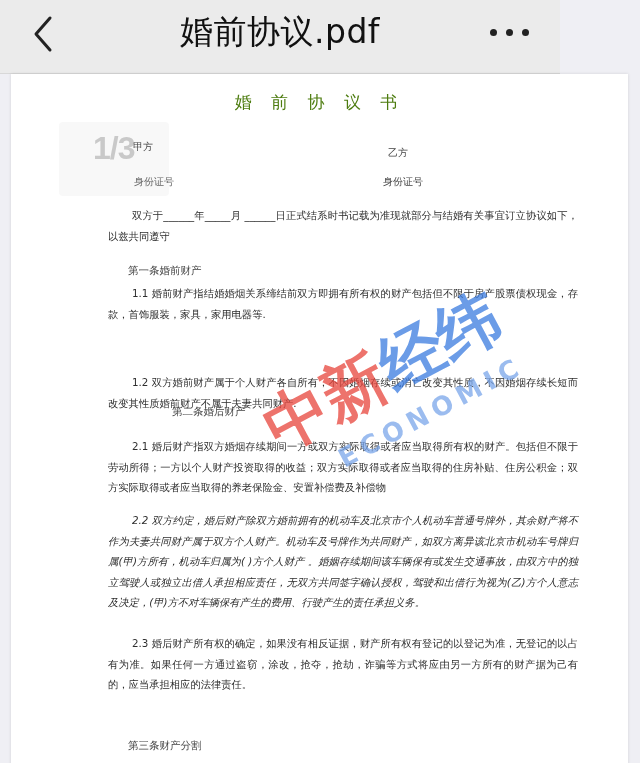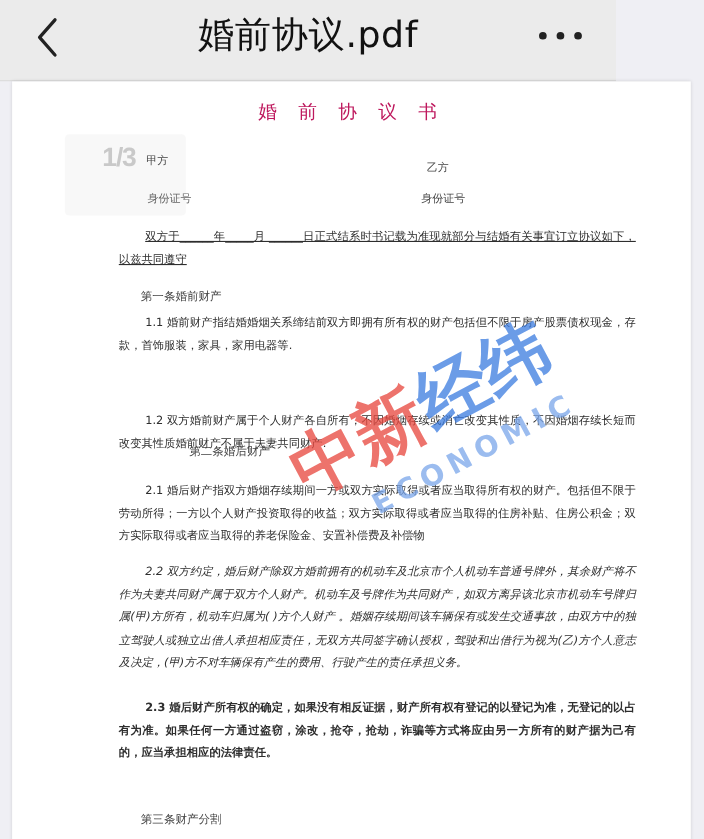--- a/index.html
+++ b/index.html
@@ -39,28 +39,28 @@
       background: #fff;
       box-shadow: 0 0 3px rgba(0,0,0,0.12);
     }
     .page-indicator {
       position: absolute; left: 48px; top: 48px; width: 110px; height: 74px;
       background: rgba(245,245,245,0.75);
       border-radius: 4px;
     }
     .page-indicator-text {
       position: absolute; left: 82px; top: 56px;
-      font-size: 24px; font-weight: bold; color: #c9c9c9;
+      font-size: 32px; font-weight: bold; color: #c9c9c9;
       font-family: "Liberation Sans", sans-serif;
       letter-spacing: -1px;
       text-align: center;
     }
     .doc-title {
       position: absolute; left: 0; width: 617px; top: 18px; text-align: center;
-      font-family: "DejaVu Serif", serif; font-size: 17px; color: #be185d;
+      font-family: "DejaVu Serif", serif; font-size: 17px; color: #4d7c0f;
       letter-spacing: 7px;
     }
     .doc {
       position: absolute; left: 0; top: 0; width: 617px;
       font-size: 10.5px; color: #333; line-height: 21px;
     }
     .lbl { position: absolute; font-size: 10px; color: #444; }
     .para {
       position: absolute; left: 97px; width: 470px;
       font-size: 10.3px; line-height: 20.5px; color: #2e2e2e;
@@ -98,32 +98,32 @@
     <div class="page-indicator-text">1/3</div>
 
     <div class="doc">
       <div class="doc-title">婚 前 协 议 书</div>
 
       <div class="lbl" style="left:122px; top:62px;">甲方</div>
       <div class="lbl" style="left:377px; top:68px;">乙方</div>
       <div class="lbl" style="left:123px; top:97px; color:#666;">身份证号</div>
       <div class="lbl" style="left:372px; top:97px;">身份证号</div>
 
-      <div class="para" style="top:131px;text-decoration:underline;">双方于______年_____月 ______日正式结系时书记载为准现就部分与结婚有关事宜订立协议如下，以兹共同遵守</div>
+      <div class="para" style="top:131px;">双方于______年_____月 ______日正式结系时书记载为准现就部分与结婚有关事宜订立协议如下，以兹共同遵守</div>
 
       <div class="heading" style="top:186px;">第一条婚前财产</div>
 
       <div class="para" style="top:209px;">1.1 婚前财产指结婚婚烟关系缔结前双方即拥有所有权的财产包括但不限于房产股票债权现金，存款，首饰服装，家具，家用电器等.</div>
       <div class="para" style="top:273px;margin-top:25px;">1.2  双方婚前财产属于个人财产各自所有，不因婚烟存续或消亡改变其性质，不因婚烟存续长短而改变其性质婚前财产不属于夫妻共同财产.</div>
 
       <div class="heading" style="top:327px;margin-left:44px;">第二条婚后财产</div>
 
       <div class="para" style="top:362px;">2.1  婚后财产指双方婚烟存续期间一方或双方实际取得或者应当取得所有权的财产。包括但不限于劳动所得；一方以个人财产投资取得的收益；双方实际取得或者应当取得的住房补贴、住房公积金；双方实际取得或者应当取得的养老保险金、安置补偿费及补偿物</div>
       <div class="para" style="top:436px;font-style:italic;">2.2  双方约定，婚后财产除双方婚前拥有的机动车及北京市个人机动车普通号牌外，其余财产将不作为夫妻共同财产属于双方个人财产。机动车及号牌作为共同财产，如双方离异该北京市机动车号牌归属(甲)方所有，机动车归属为(      )方个人财产 。婚姻存续期间该车辆保有或发生交通事故，由双方中的独立驾驶人或独立出借人承担相应责任，无双方共同签字确认授权，驾驶和出借行为视为(乙)方个人意志及决定，(甲)方不对车辆保有产生的费用、行驶产生的责任承担义务。</div>
-      <div class="para" style="top:559px;font-weight:bold;">2.3  婚后财产所有权的确定，如果没有相反证据，财产所有权有登记的以登记为准，无登记的以占有为准。如果任何一方通过盗窃，涂改，抢夺，抢劫，诈骗等方式将应由另一方所有的财产据为己有的，应当承担相应的法律责任。</div>
+      <div class="para" style="top:559px;">2.3  婚后财产所有权的确定，如果没有相反证据，财产所有权有登记的以登记为准，无登记的以占有为准。如果任何一方通过盗窃，涂改，抢夺，抢劫，诈骗等方式将应由另一方所有的财产据为己有的，应当承担相应的法律责任。</div>
 
       <div class="heading" style="top:633px;margin-top:28px;">第三条财产分割</div>
     </div>
 
     <svg class="watermark" viewBox="0 0 300 240">
       <g opacity="0.75" transform="rotate(-28 150 120)">
         <text x="30" y="150" font-family="DejaVu Sans, sans-serif" font-weight="bold" font-size="64" fill="#e8453c">中新</text>
         <text x="160" y="150" font-family="DejaVu Sans, sans-serif" font-weight="bold" font-size="64" fill="#3a7be0">经纬</text>
         <text x="80" y="195" font-family="DejaVu Sans, sans-serif" font-weight="bold" font-size="26" fill="#7aa6ea" letter-spacing="6">ECONOMIC VIEW</text>
       </g>

